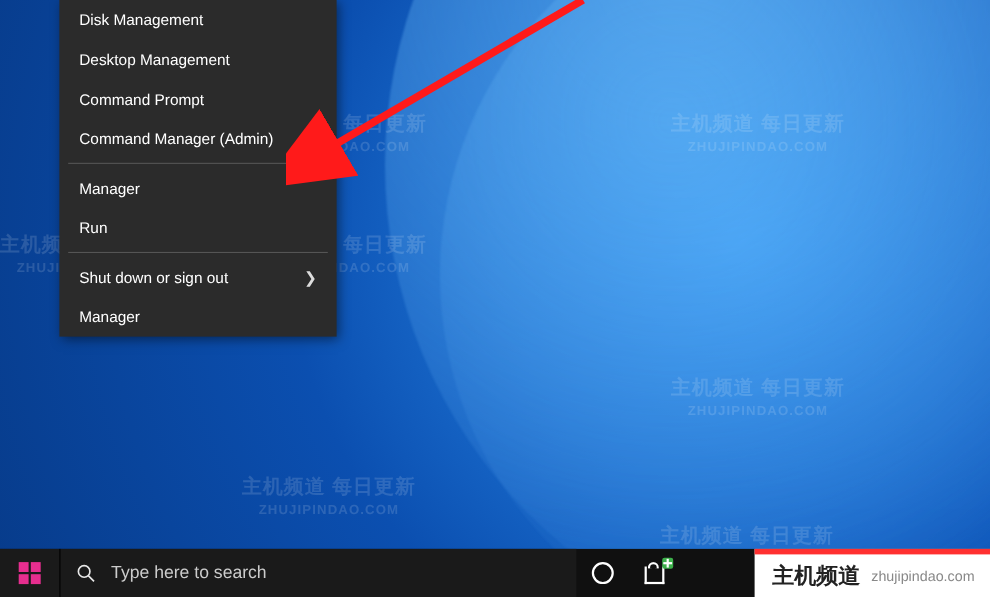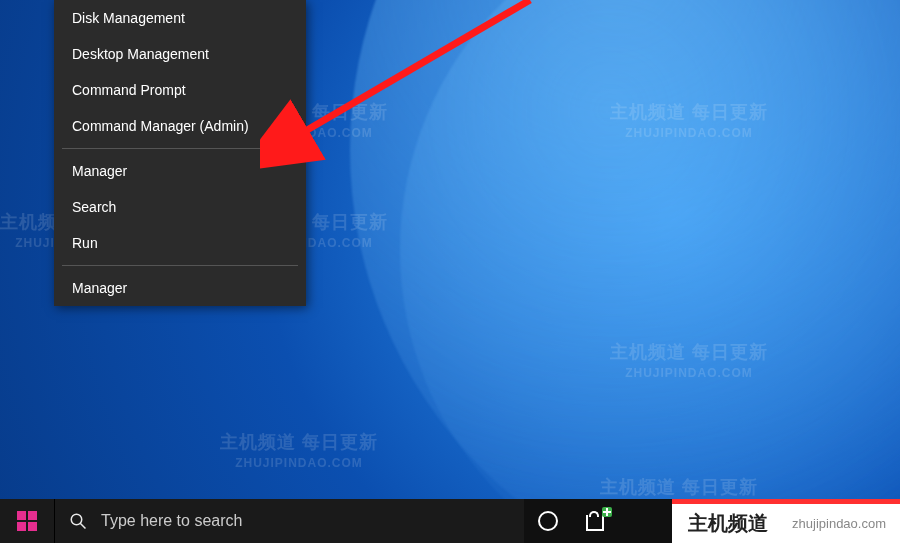--- a/index.html
+++ b/index.html
@@ -82,21 +82,21 @@
   .store .plus::before { left:4px; top:1px; width:2px; height:8px; }
   .store .plus::after { top:4px; left:1px; width:8px; height:2px; }
 
   
   .overlay-label {
     position: absolute; right: 0; bottom: 0;
     height: 44px; background: #fff;
     display: flex; align-items: center;
     padding: 0 14px 0 16px;
     border-top: 5px solid #ff3030;
-    gap: 24px;
+    gap: 10px;
   }
   .overlay-label .cn { font-size: 20px; font-weight: 700; color: #222; }
   .overlay-label .en { font-size: 13px; color: #888; }
 
   
   .arrow-svg { position: absolute; left: 260px; top: -10px; pointer-events: none; }
 </style>
 </head>
 <body>
 
@@ -144,26 +144,27 @@
       <span>Command Prompt</span>
     </div>
     <div class="item">
       <span>Command Manager (Admin)</span>
     </div>
     <div class="sep"></div>
     <div class="item">
       <span>Manager</span>
     </div>
     <div class="item">
-      <span>Search</span>
-    </div>
-    <div class="item">
       <span>Run</span>
     </div>
     <div class="sep"></div>
+    <div class="item">
+      <span>Shut down or sign out</span>
+      <span class="chev">❯</span>
+    </div>
     <div class="item">
       <span>Manager</span>
     </div>
   </div>
 
   <svg class="arrow-svg" width="300" height="180">
     <defs>
       <marker id="ah" markerWidth="14" markerHeight="14" refX="3" refY="5" orient="auto">
         <polygon points="0,0 12,5 0,10" fill="#ff1a1a"></polygon>
       </marker>

